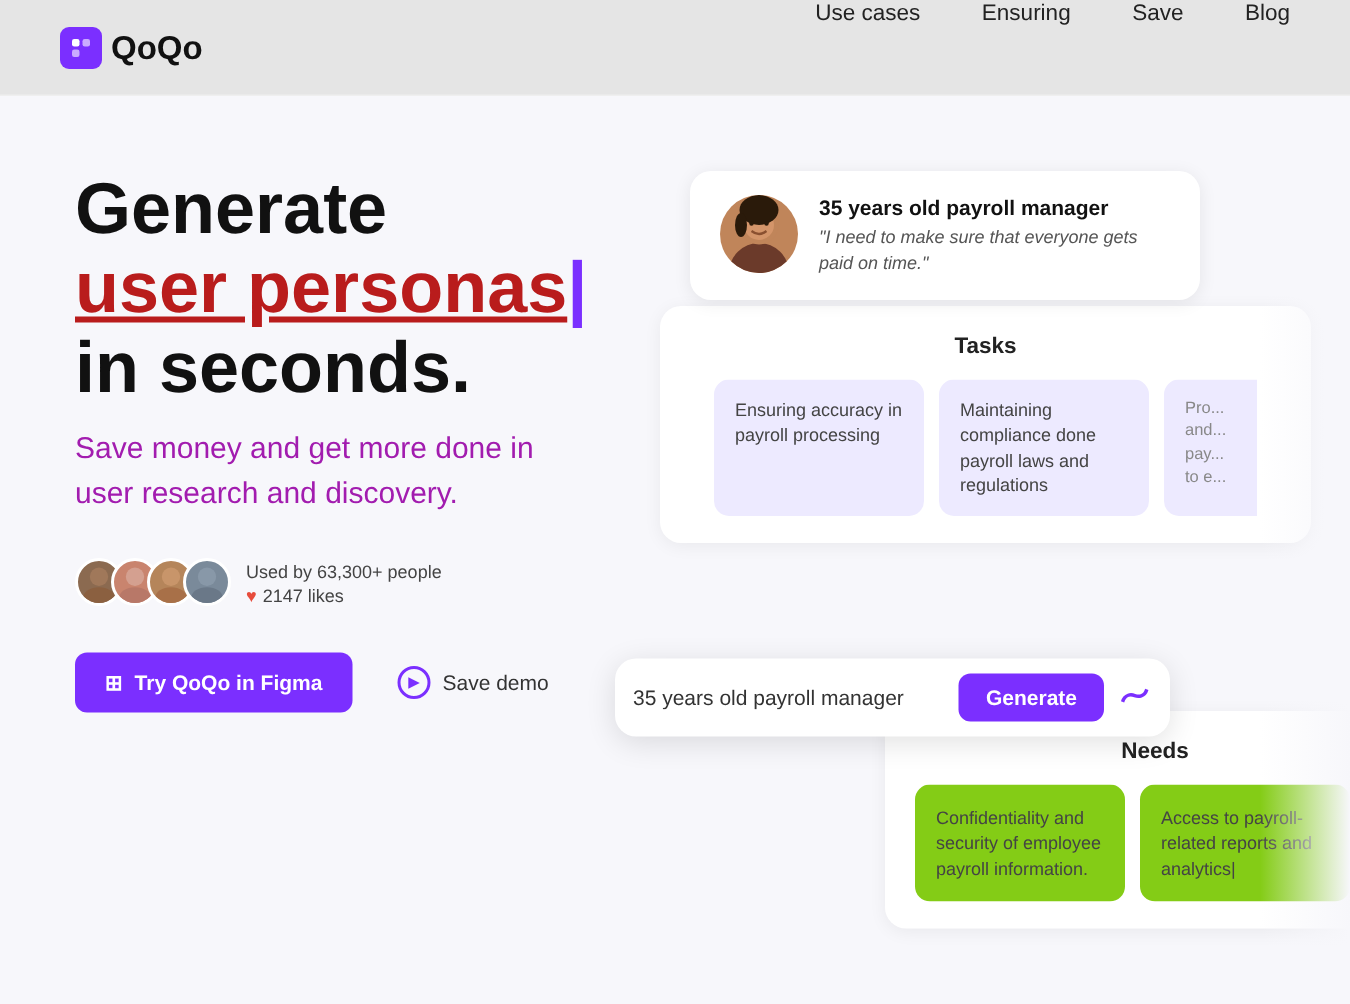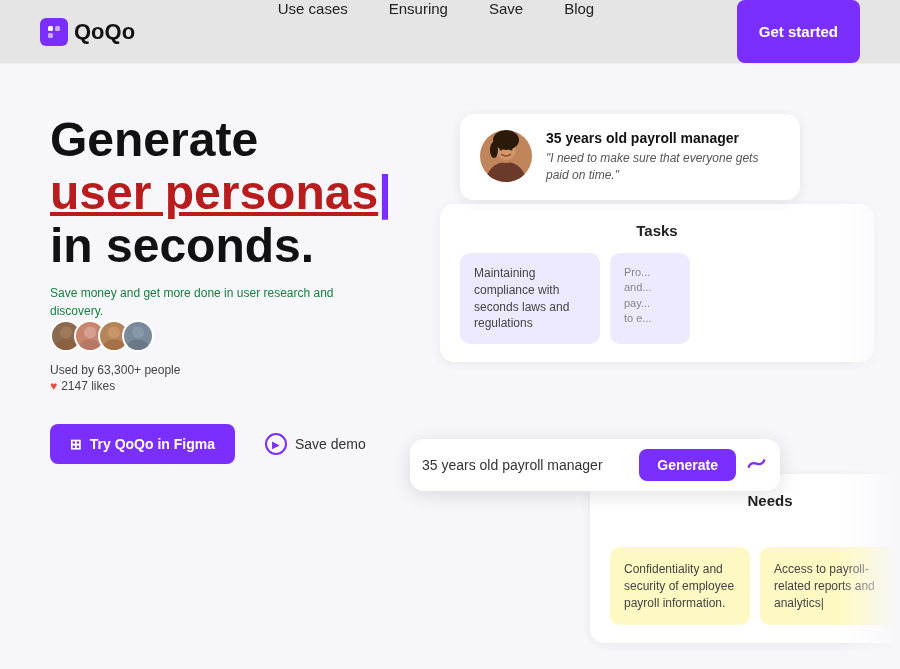--- a/index.html
+++ b/index.html
@@ -91,31 +91,31 @@
       display: inline;
       text-decoration: underline;
     }
     .hero-heading .accent::after {
       content: '|';
       color: #7b2fff;
       animation: blink 1s infinite;
     }
     @keyframes blink { 0%,100%{opacity:1;} 50%{opacity:0;} }
     .hero-sub {
-      font-size: 12px;
-      color: #15803d;
+      font-size: 20px;
+      color: #a21caf;
       line-height: 1.5;
+      margin-bottom: 28px;
       max-width: 320px;
     }
     .hero-social-proof {
       display: flex;
-      align-items: flex-start;
+      align-items: center;
       gap: 10px;
       margin-bottom: 28px;
-      flex-direction: column;
     }
     .avatar-group {
       display: flex;
     }
     .avatar {
       width: 32px;
       height: 32px;
       border-radius: 50%;
       border: 2px solid #fff;
       margin-left: -8px;
@@ -228,21 +228,21 @@
       line-height: 1.4;
     }
 
     
     .tasks-card {
       position: absolute;
       top: 120px;
       left: 20px;
       background: #fff;
       border-radius: 14px;
-      padding: 18px 20px;
+      padding: 18px 36px;
       width: 434px;
       box-shadow: 0 2px 12px rgba(0,0,0,0.06);
       z-index: 4;
     }
     .section-label {
       font-size: 15px;
       font-weight: 600;
       color: #222;
       text-align: center;
       margin-bottom: 14px;
@@ -317,28 +317,27 @@
       width: 360px;
       box-shadow: 0 2px 12px rgba(0,0,0,0.06);
       z-index: 3;
     }
     .need-chips {
       display: flex;
       gap: 10px;
       overflow: hidden;
     }
     .need-chip {
-      background: #fef9c3;
+      background: #84cc16;
       border-radius: 10px;
       padding: 14px 14px;
       font-size: 12px;
       color: #444;
       line-height: 1.4;
       flex: 0 0 140px;
-      margin-top: 24px;
     }
 
     
     .hero-right::after {
       content: '';
       position: absolute;
       right: 0;
       top: 0;
       width: 60px;
       height: 100%;
@@ -361,21 +360,20 @@
     <span>QoQo</span>
   </a>
 
   <ul class="nav-links">
     <li><a href="#">Use cases</a></li>
     <li><a href="#">Ensuring</a></li>
     <li><a href="#">Save</a></li>
     <li><a href="#">Blog</a></li>
   </ul>
 
-  <button class="btn-get-started">Get started</button>
 </nav>
 
 <div class="hero">
 
   <div class="hero-left">
     <h1 class="hero-heading">
       <span>Generate</span><br>
       <span class="accent">user personas</span><br>
       <span>in seconds.</span>
     </h1>
@@ -449,21 +447,22 @@
       </div>
       <div class="persona-info">
         <div class="persona-name">35 years old payroll manager</div>
         <div class="persona-quote">"I need to make sure that everyone gets paid on time."</div>
       </div>
     </div>
 
     <div class="tasks-card">
       <div class="section-label">Tasks</div>
       <div class="task-chips">
-        <div class="task-chip">Maintaining compliance with seconds laws and regulations</div>
+        <div class="task-chip">Ensuring accuracy in payroll processing</div>
+        <div class="task-chip">Maintaining compliance done payroll laws and regulations</div>
         <div class="task-chip partial" style="font-size:11px;color:#888;">Pro...<br>and...<br>pay...<br>to e...</div>
       </div>
     </div>
 
     <div class="generate-bar">
       <input class="generate-input" type="text" value="35 years old payroll manager" style="">
       <button class="btn-generate">Generate</button>
       <span class="swirl">〜</span>
     </div>
 

